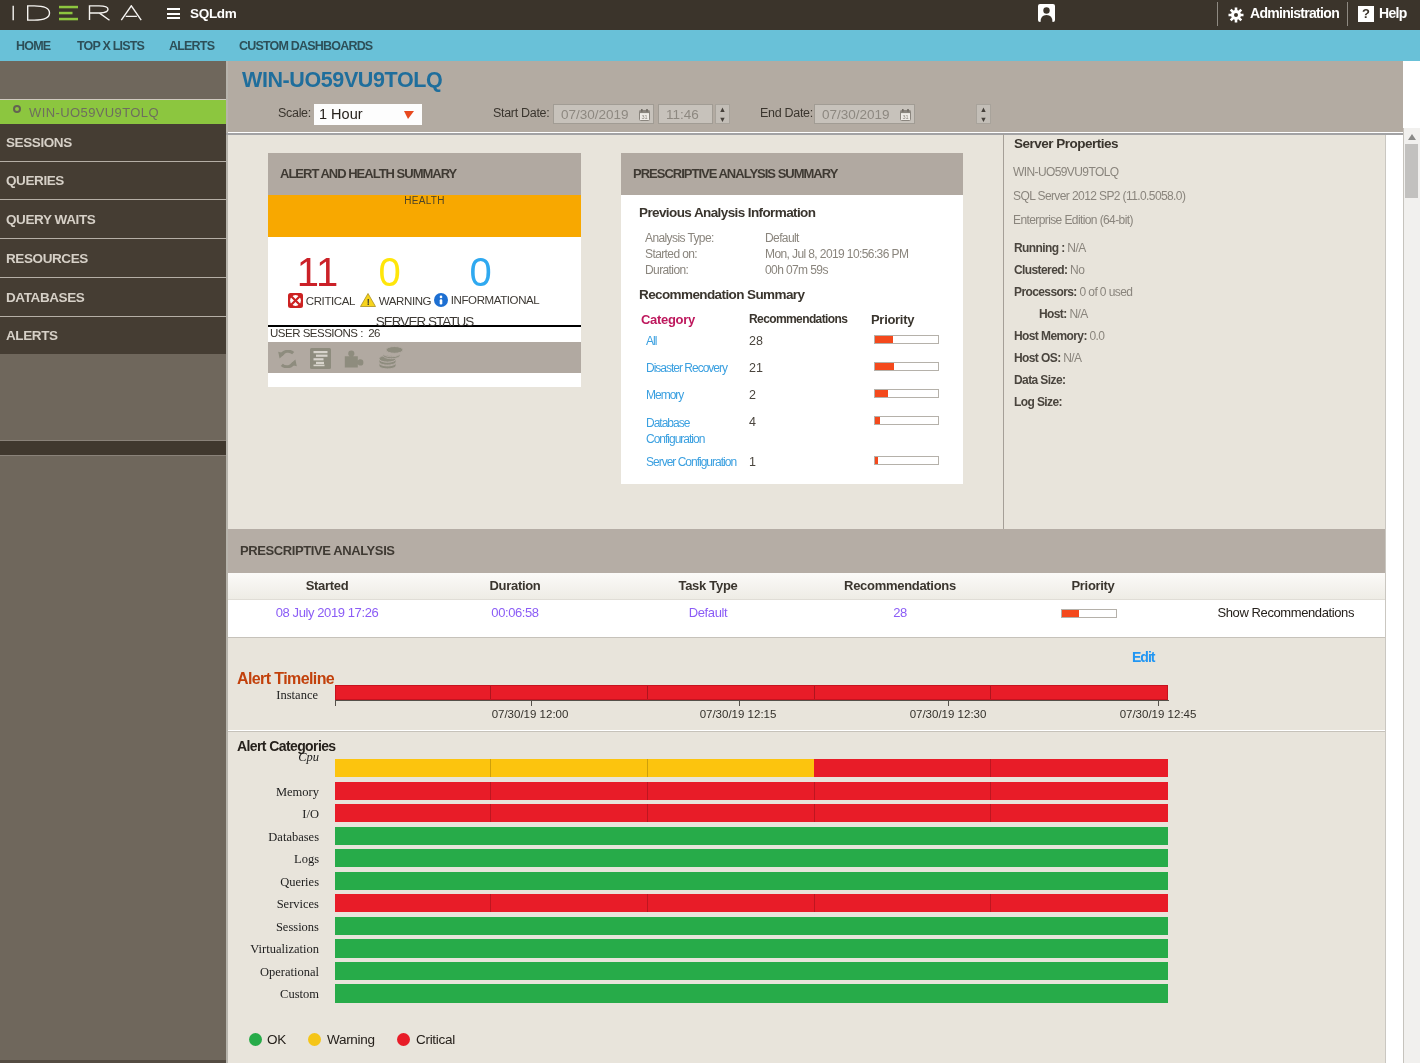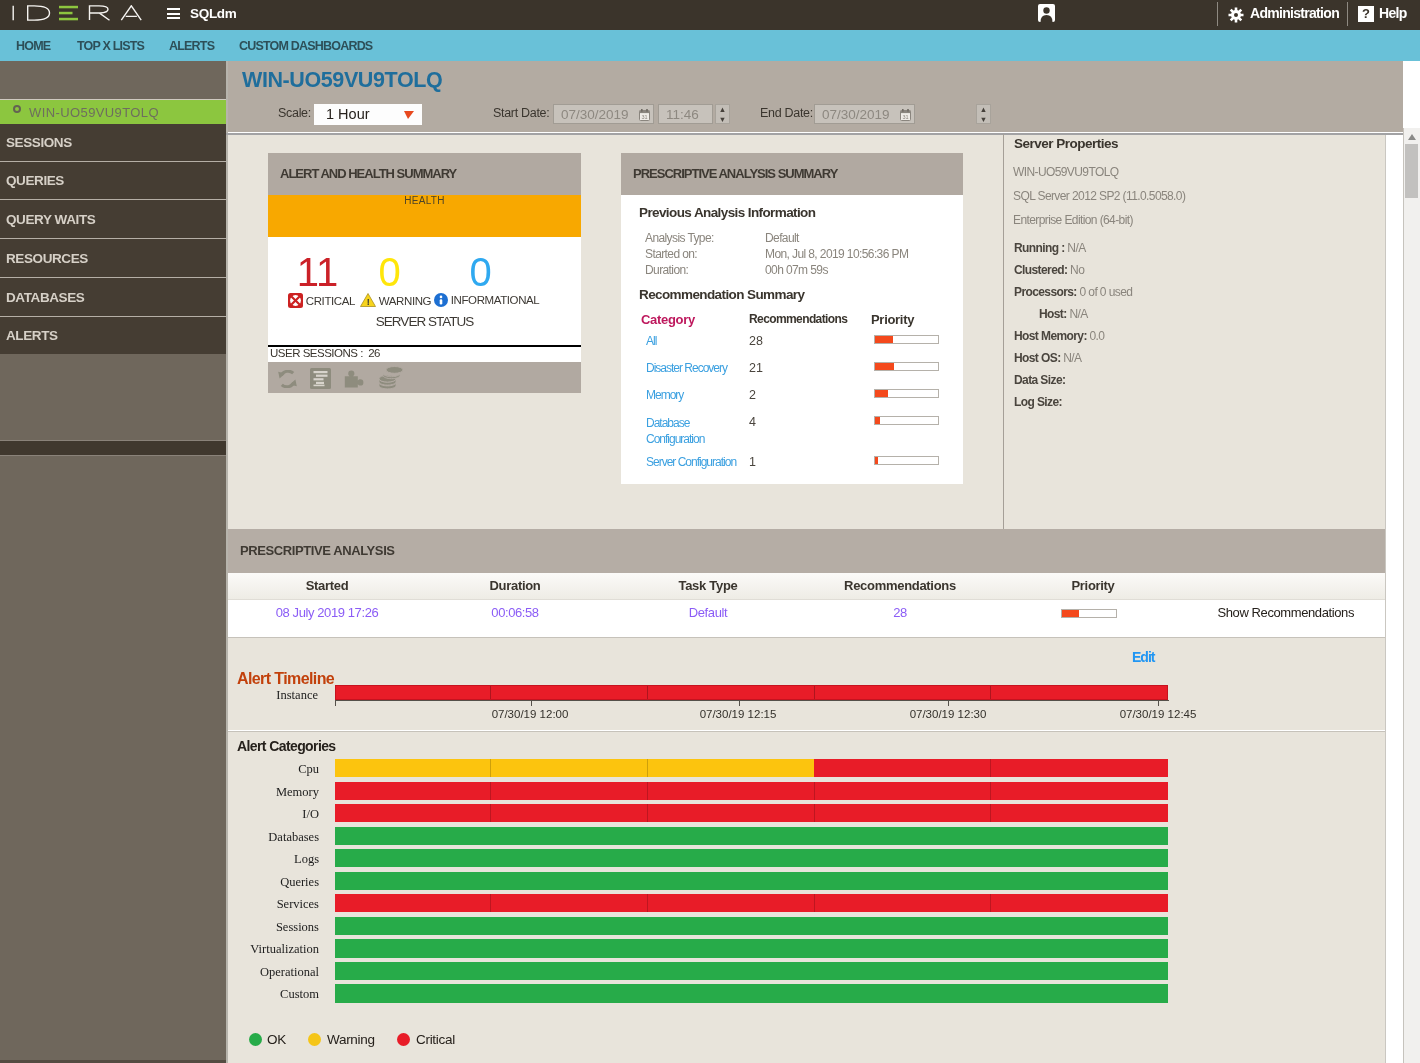--- a/index.html
+++ b/index.html
@@ -146,21 +146,21 @@
     <div class="abs" style="top:379px; left:0; width:226px; height:16px; background:#40382e; border-top:1px solid #8a8279; border-bottom:1px solid #8a8279;"></div>
   </div>
 
   <div class="abs" style="left:226px; top:61px; width:2px; height:1002px; background:#b7b4ac;"></div>
 
   <div class="abs" style="left:0; top:1060px; width:226px; height:3px; background:#544c42;"></div>
 
   <div id="toolbar">
     <div id="title">WIN-UO59VU9TOLQ</div>
     <span class="tlabel" style="left:50px">Scale:</span>
-    <div class="dd" style="left:86px; width:108px; height:21px; line-height:21px; padding-left:12px;">1 Hour
+    <div class="dd" style="left:86px; width:108px; height:21px; line-height:21px; padding-left:5px;">1 Hour
       <span style="position:absolute; right:8px; top:7px; width:0; height:0; border-left:4px solid transparent; border-right:6px solid transparent; border-top:8px solid #e8491f;"></span>
     </div>
     <span class="tlabel" style="left:265px">Start Date:</span>
     <div class="inp" style="left:325px; width:101px;">07/30/2019<svg style="position:absolute; right:3px; top:3.5px;" width="11" height="12" viewBox="0 0 11 12">
           <rect x="0.5" y="1.5" width="10" height="10" rx="1" fill="#efece7" stroke="#8a857e"></rect>
           <rect x="0.5" y="1.5" width="10" height="2.6" fill="#8a857e"></rect>
           <rect x="2" y="0" width="1.6" height="2.6" fill="#6f6a63"></rect>
           <rect x="7.2" y="0" width="1.6" height="2.6" fill="#6f6a63"></rect>
           <text x="5.5" y="10" text-anchor="middle" font-size="5.5" fill="#8a857e">31</text>
         </svg></div>
@@ -183,21 +183,21 @@
     <div class="abs" style="left:-2px; top:1px; width:1177px; height:2px; background:#a2a2a4;"></div>
     <div class="beige" style="left:0; top:3px; width:1158px; height:394px;"></div>
 
     <div class="abs" style="left:775px; top:2px; width:1px; height:397px; background:#a59f97;"></div>
 
     <div class="panel" style="left:40px; top:21px; width:313px; height:234px;">
       <div class="phead">ALERT AND HEALTH SUMMARY</div>
       <div style="height:42px; background:#f8a800; text-align:center;">
         <div style="font-size:10px; color:#4c4328; letter-spacing:0.3px;">HEALTH</div>
       </div>
-      <div style="position:relative; height:108px; background:#fff;">
+      <div style="position:relative; height:88px; background:#fff;">
         <div class="abs bignum" style="left:20px; width:59px; color:#cb2128;">11</div>
         <div class="abs bignum" style="left:92px; width:59px; color:#ffe60a;">0</div>
         <div class="abs bignum" style="left:183px; width:59px; color:#2fa9f0;">0</div>
         <div class="abs stlbl" style="left:20px;">
           <svg width="15" height="15" viewBox="0 0 15 15" style="vertical-align:-3px">
               <rect width="15" height="15" rx="2.5" fill="#cc2222"></rect>
               <circle cx="7.5" cy="7.5" r="5.4" fill="#fff"></circle>
               <g fill="#cc2222" transform="rotate(45 7.5 7.5)">
                 <rect x="6.4" y="1.5" width="2.2" height="12" rx="1"></rect>
                 <rect x="1.5" y="6.4" width="12" height="2.2" rx="1"></rect>
@@ -343,21 +343,21 @@
       <div class="abs" style="left:720px; top:62px; width:1px; height:6px; background:#55504a;"></div>
       <div class="abs" style="left:930px; top:62px; width:1px; height:6px; background:#55504a;"></div>
       <div class="abs ticklbl" style="left:252px;">07/30/19 12:00</div>
       <div class="abs ticklbl" style="left:460px;">07/30/19 12:15</div>
       <div class="abs ticklbl" style="left:670px;">07/30/19 12:30</div>
       <div class="abs ticklbl" style="left:880px;">07/30/19 12:45</div>
     </div>
 
     <div class="beige" style="left:0; top:599px; width:1158px; height:332px; border-top:1px solid #c6c2ba;">
       <div class="abs" style="left:9px; top:6px; font-weight:bold; font-size:14px; letter-spacing:-0.6px; color:#26211c;">Alert Categories</div>
-      <div class="cat-lbl" style="left:11px; top:30px;">Cpu</div>
+      <div class="cat-lbl" style="left:11px; top:18px;font-style:italic;">Cpu</div>
       <div class="crow" style="top:27px;">
         <div class="bseg" style="left:0; width:479px; background:#fcc40e;"></div>
         <div class="bseg" style="left:479px; width:354px; background:#e81c28;"></div>
         <div class="sep" style="left:155px;"></div>
           <div class="sep" style="left:312px;"></div>
           <div class="sep" style="left:655px;"></div>
       </div>
       <div class="cat-lbl" style="left:11px; top:53px;">Memory</div>
       <div class="crow cred" style="top:49.5px;">
           <div class="sep" style="left:155px;"></div>

